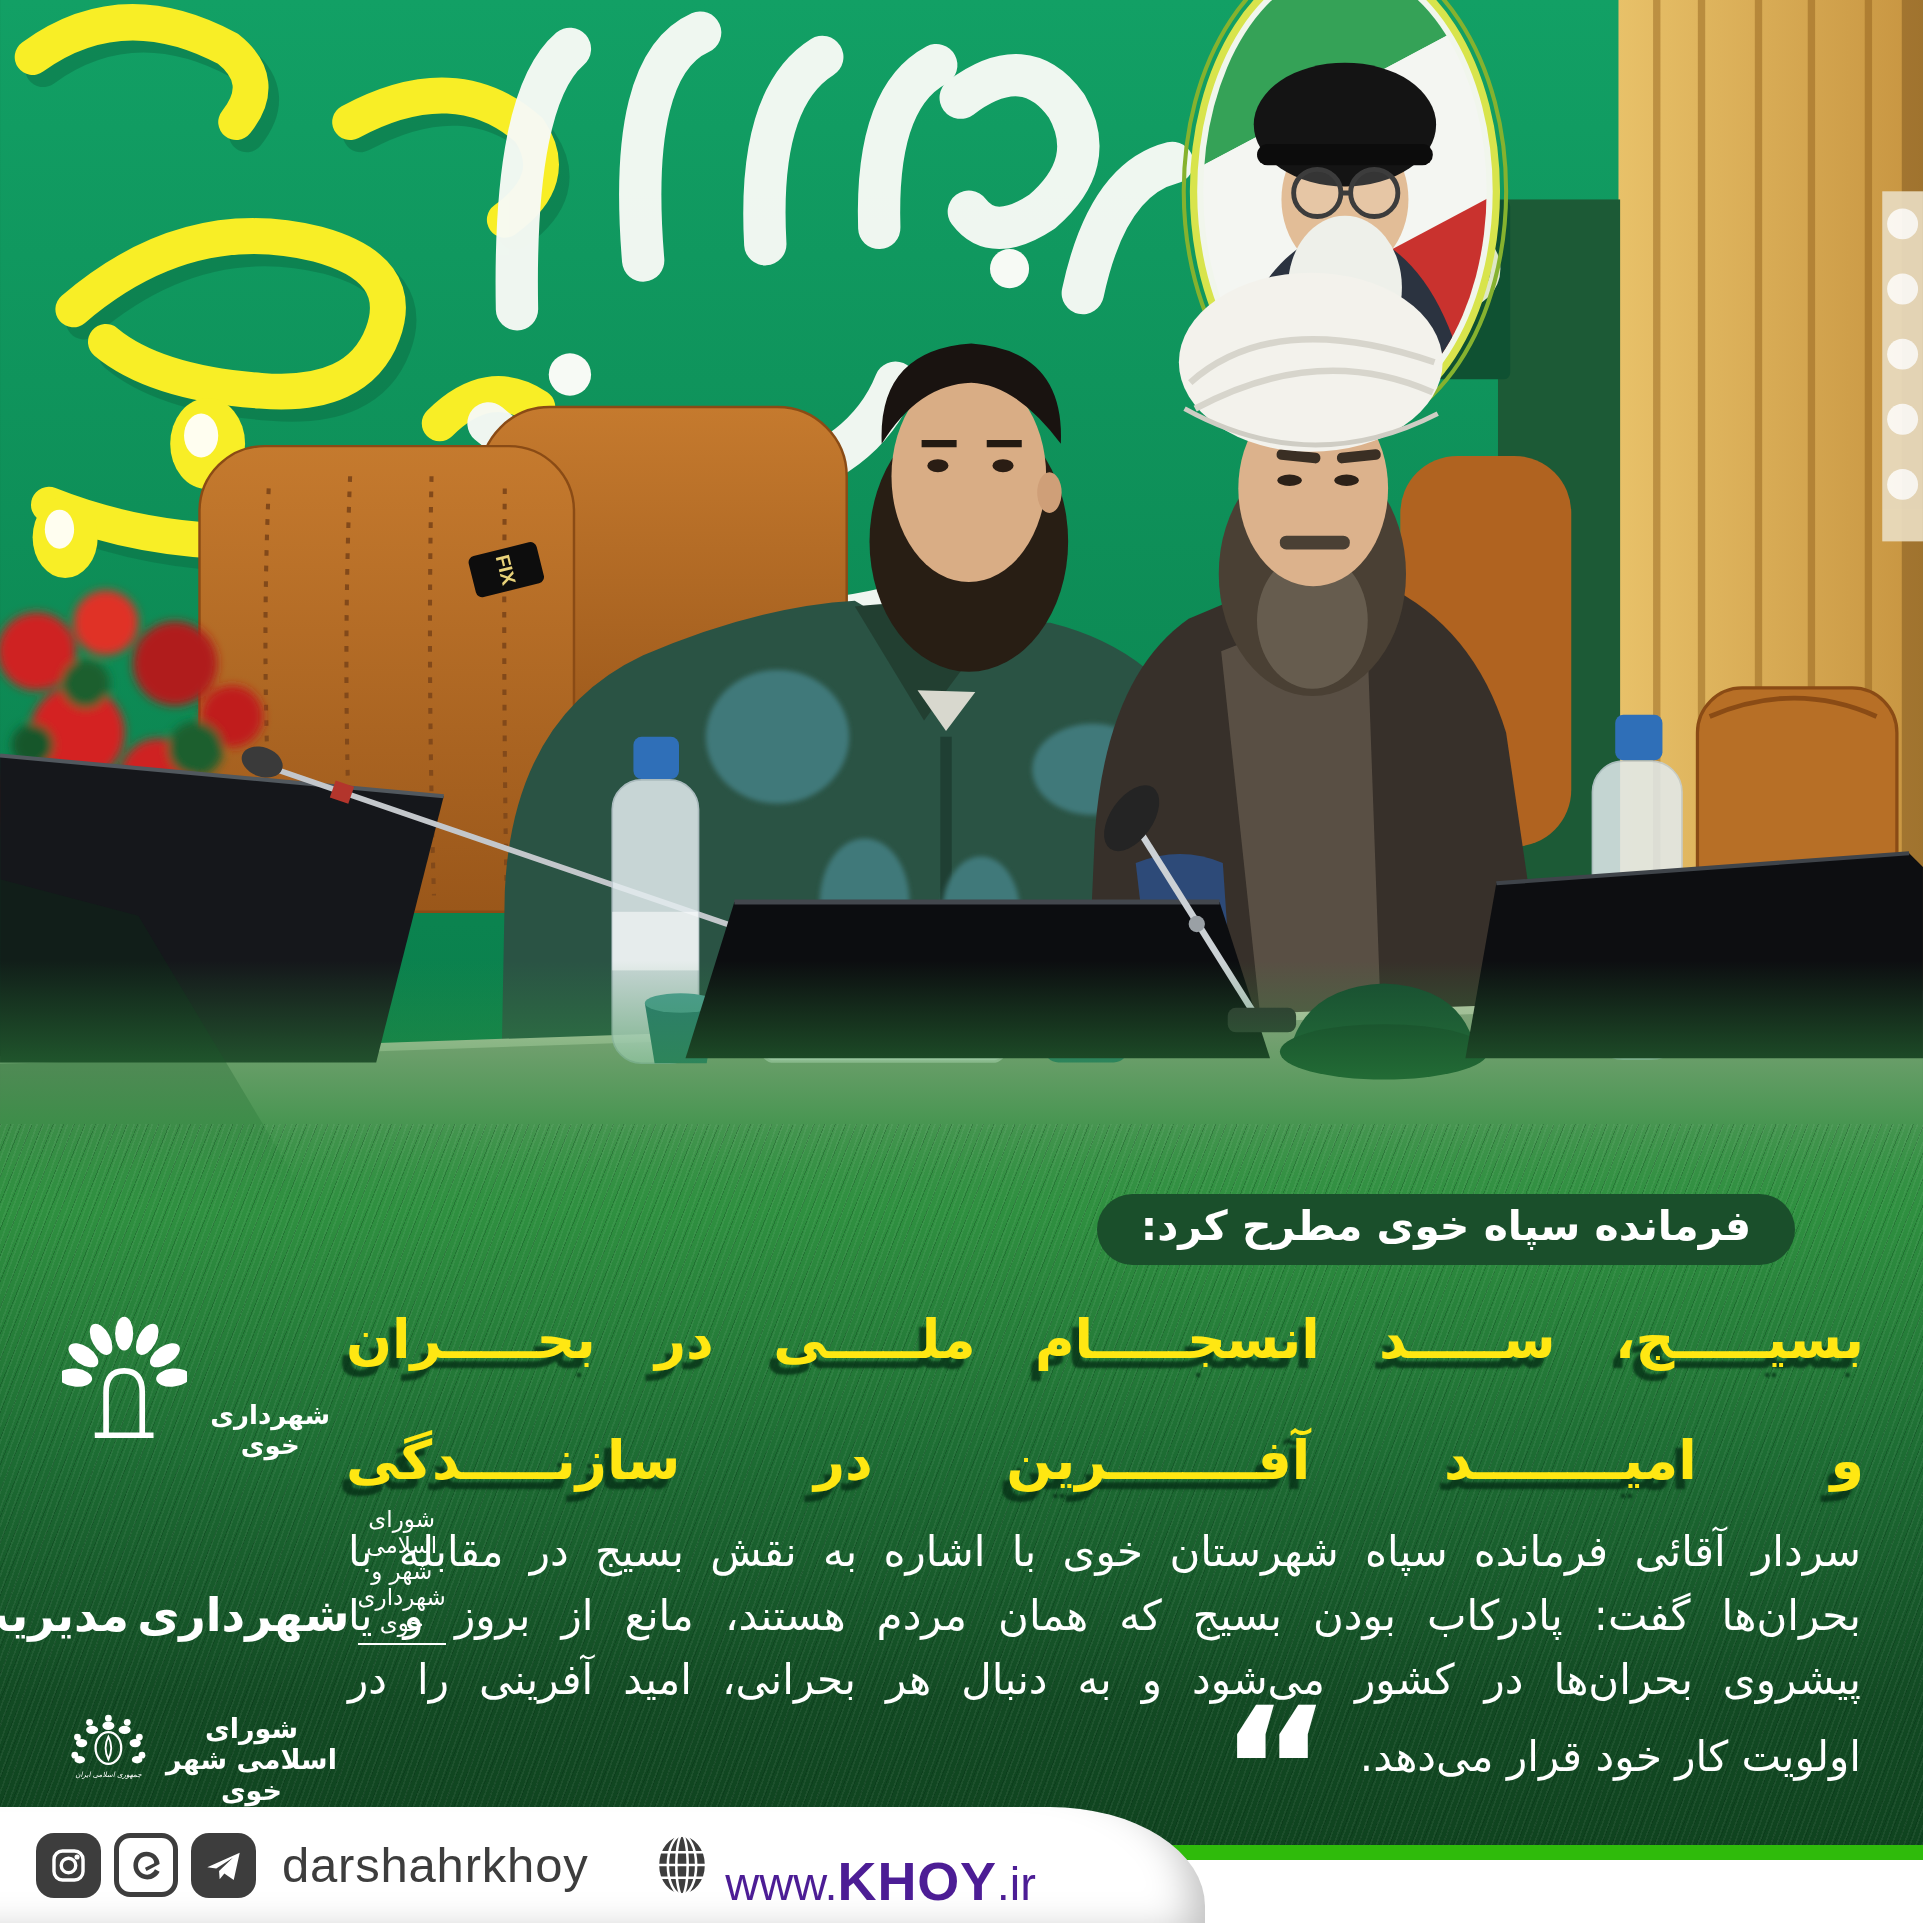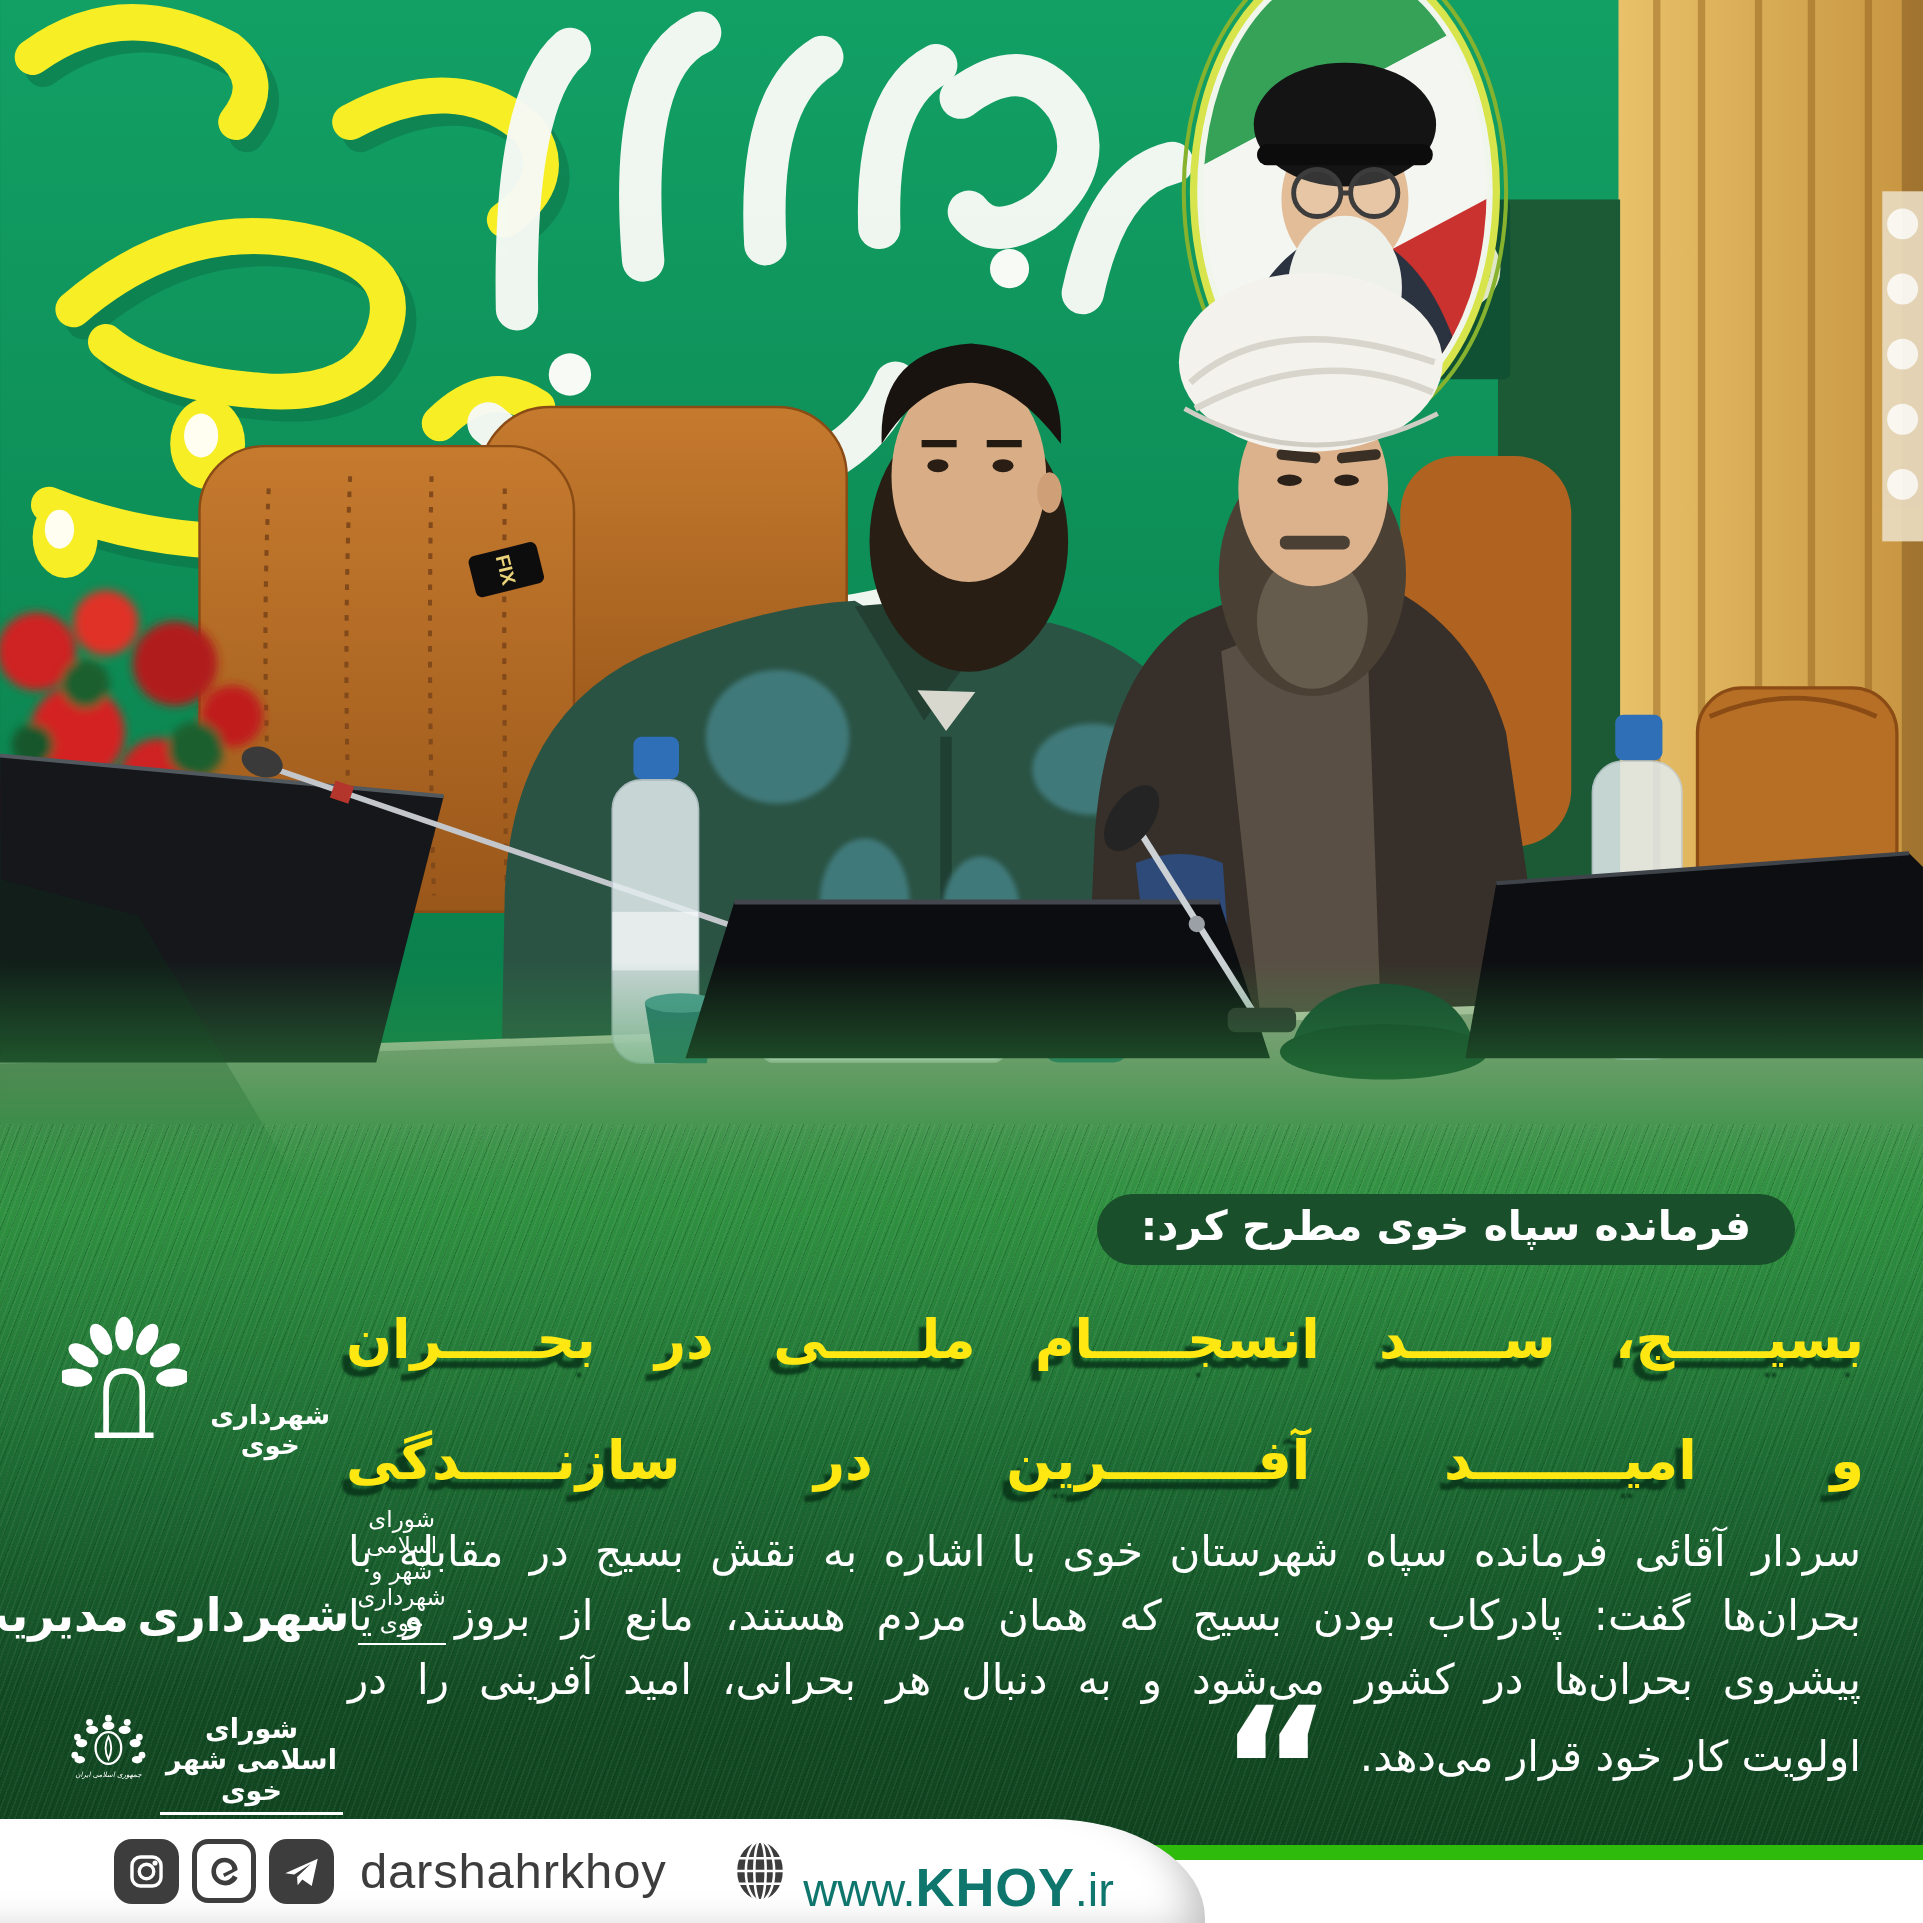--- a/index.html
+++ b/index.html
@@ -54,36 +54,36 @@
   .comms-big{font-size:46px;font-weight:700;line-height:59px;}
   .comms-sub{font-size:23px;margin-top:9.8px;padding-bottom:7.3px;border-bottom:2.4px solid #fff;}
   .council-cap{font-size:27px;font-weight:700;border-bottom:3.3px solid #fff;padding-bottom:6.5px;}
   
   .footer-right{position:absolute;left:1046px;right:0;bottom:0;height:63px;background:#fff;}
   .footer-stripe{
     position:absolute;left:1036px;right:-33px;bottom:63px;height:14.7px;background:#2fbb0b;
     transform:skewX(-38deg);transform-origin:100% 100%;
   }
   .footer-left{
-    position:absolute;left:0;bottom:0;width:1205px;height:104px;background:#fff;
+    position:absolute;left:0;bottom:0;width:1205px;height:116px;background:#fff;
     border-top-right-radius:155px 99px;
     box-shadow:inset -37px -13px 39px -23px rgba(0,0,0,.25);
-    display:flex;align-items:center;padding-left:114px;box-sizing:border-box;gap:13px;
+    display:flex;align-items:center;padding-left:36px;box-sizing:border-box;gap:13px;
   }
   .sq-icon{
     width:65px;height:65px;border-radius:18px;background:#3d3d3d;
     display:flex;align-items:center;justify-content:center;flex:0 0 auto;
   }
   .sq-icon.outline{background:#fff;border:5.7px solid #3d3d3d;width:54px;height:54px;border-radius:16.3px;}
   .handle{
     font-family:"Liberation Sans",sans-serif;font-size:49px;color:#3d3d3d;
     letter-spacing:0.8px;margin-left:13px;white-space:nowrap;
   }
   .site{display:flex;align-items:center;gap:9.8px;margin-left:46px;}
-  .site-text{font-family:"Liberation Sans",sans-serif;color:#0f766e;white-space:nowrap;display:flex;align-items:baseline;}
+  .site-text{font-family:"Liberation Sans",sans-serif;color:#4c1d95;white-space:nowrap;display:flex;align-items:baseline;}
   .site-text .w{font-size:47px;}
   .site-text .k{font-size:54px;font-weight:700;letter-spacing:0.8px;}
   .site-text .t{font-size:47px;margin-top:37px;}
 </style>
 </head>
 <body>
 
 <div class="poster">
 
   <div class="photo">

